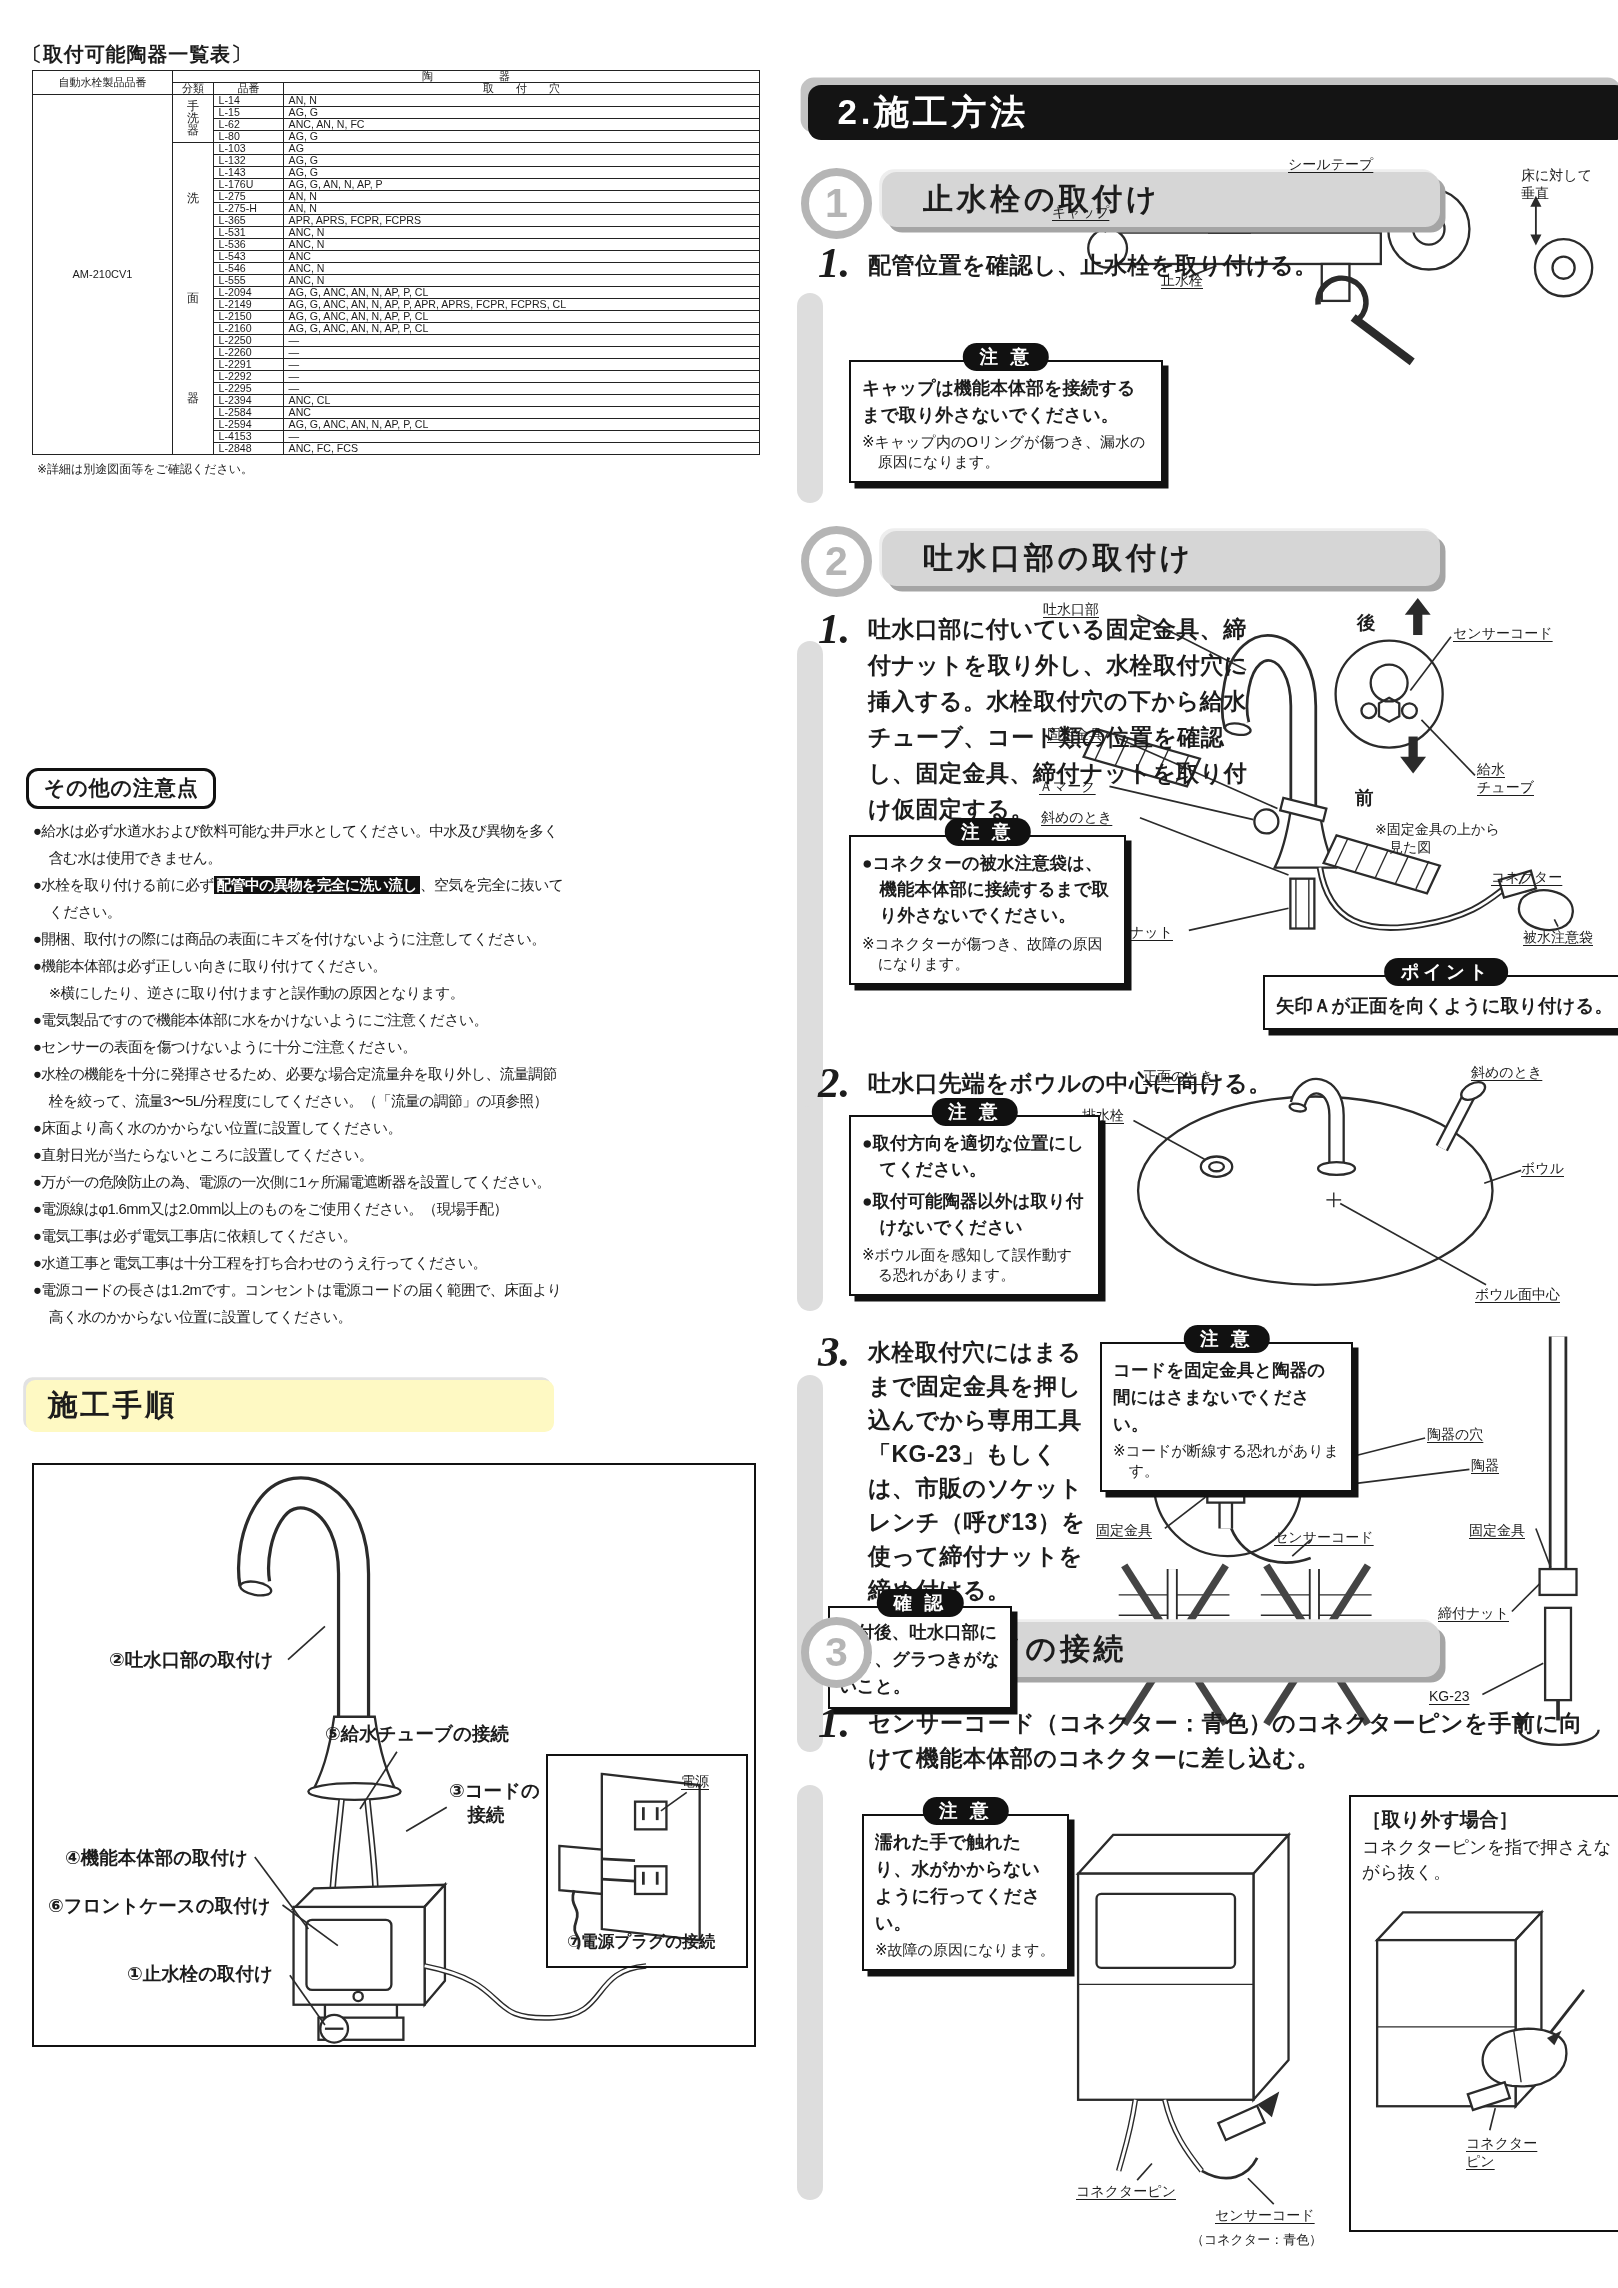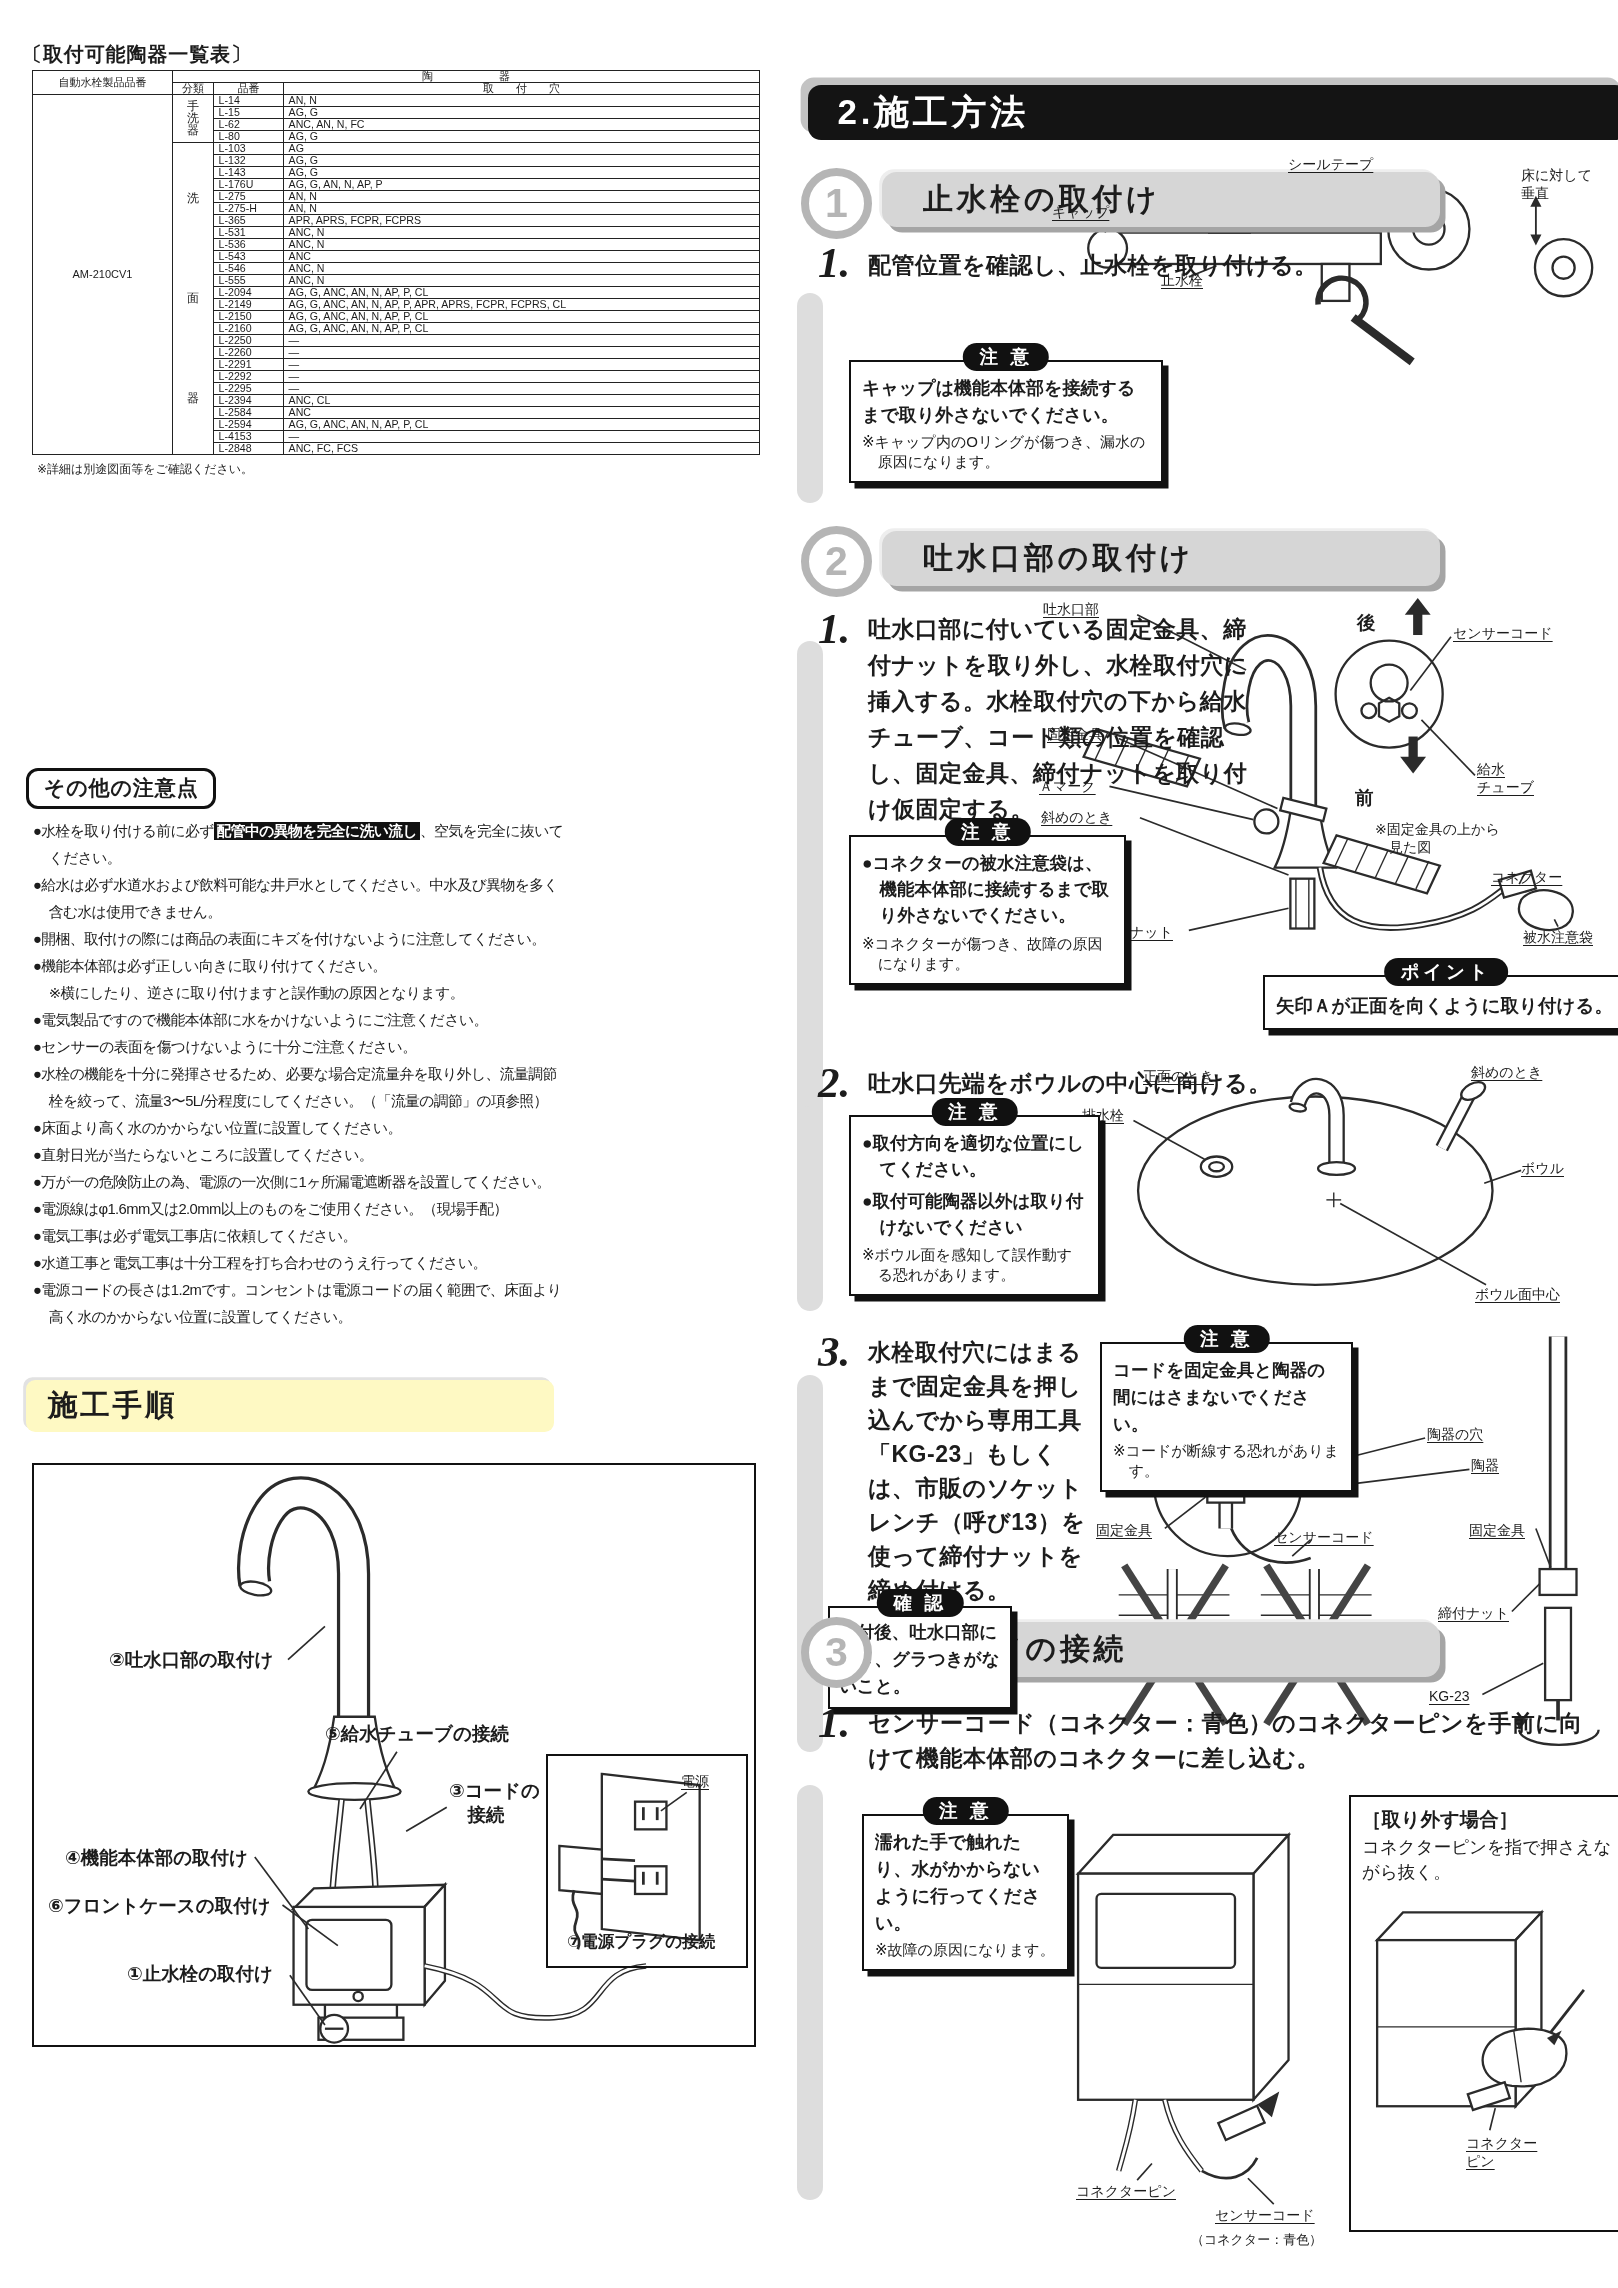--- a/index.html
+++ b/index.html
@@ -429,22 +429,22 @@
         <tr>
           <td>L-2848</td>
           <td>ANC, FC, FCS</td>
         </tr>
       </tbody>
   </table>
   <div class="abs" id="table-footnote">※詳細は別途図面等をご確認ください。</div>
 
   <div class="abs" id="notes-heading-box">その他の注意点</div>
   <ul class="abs" id="notes">
+      <li>●給水は必ず水道水および飲料可能な井戸水としてください。中水及び異物を多く含む水は使用できません。</li>
       <li>●水栓を取り付ける前に必ず<span class="hl">配管中の異物を完全に洗い流し</span>、空気を完全に抜いてください。</li>
-      <li>●給水は必ず水道水および飲料可能な井戸水としてください。中水及び異物を多く含む水は使用できません。</li>
       <li>●開梱、取付けの際には商品の表面にキズを付けないように注意してください。</li>
       <li>●機能本体部は必ず正しい向きに取り付けてください。<div class="subnote">※横にしたり、逆さに取り付けますと誤作動の原因となります。</div></li>
       <li>●電気製品ですので機能本体部に水をかけないようにご注意ください。</li>
       <li>●センサーの表面を傷つけないように十分ご注意ください。</li>
       <li>●水栓の機能を十分に発揮させるため、必要な場合定流量弁を取り外し、流量調節栓を絞って、流量3〜5L/分程度にしてください。（「流量の調節」の項参照）</li>
       <li>●床面より高く水のかからない位置に設置してください。</li>
       <li>●直射日光が当たらないところに設置してください。</li>
       <li>●万が一の危険防止の為、電源の一次側に1ヶ所漏電遮断器を設置してください。</li>
       <li>●電源線はφ1.6mm又は2.0mm以上のものをご使用ください。（現場手配）</li>
       <li>●電気工事は必ず電気工事店に依頼してください。</li>

